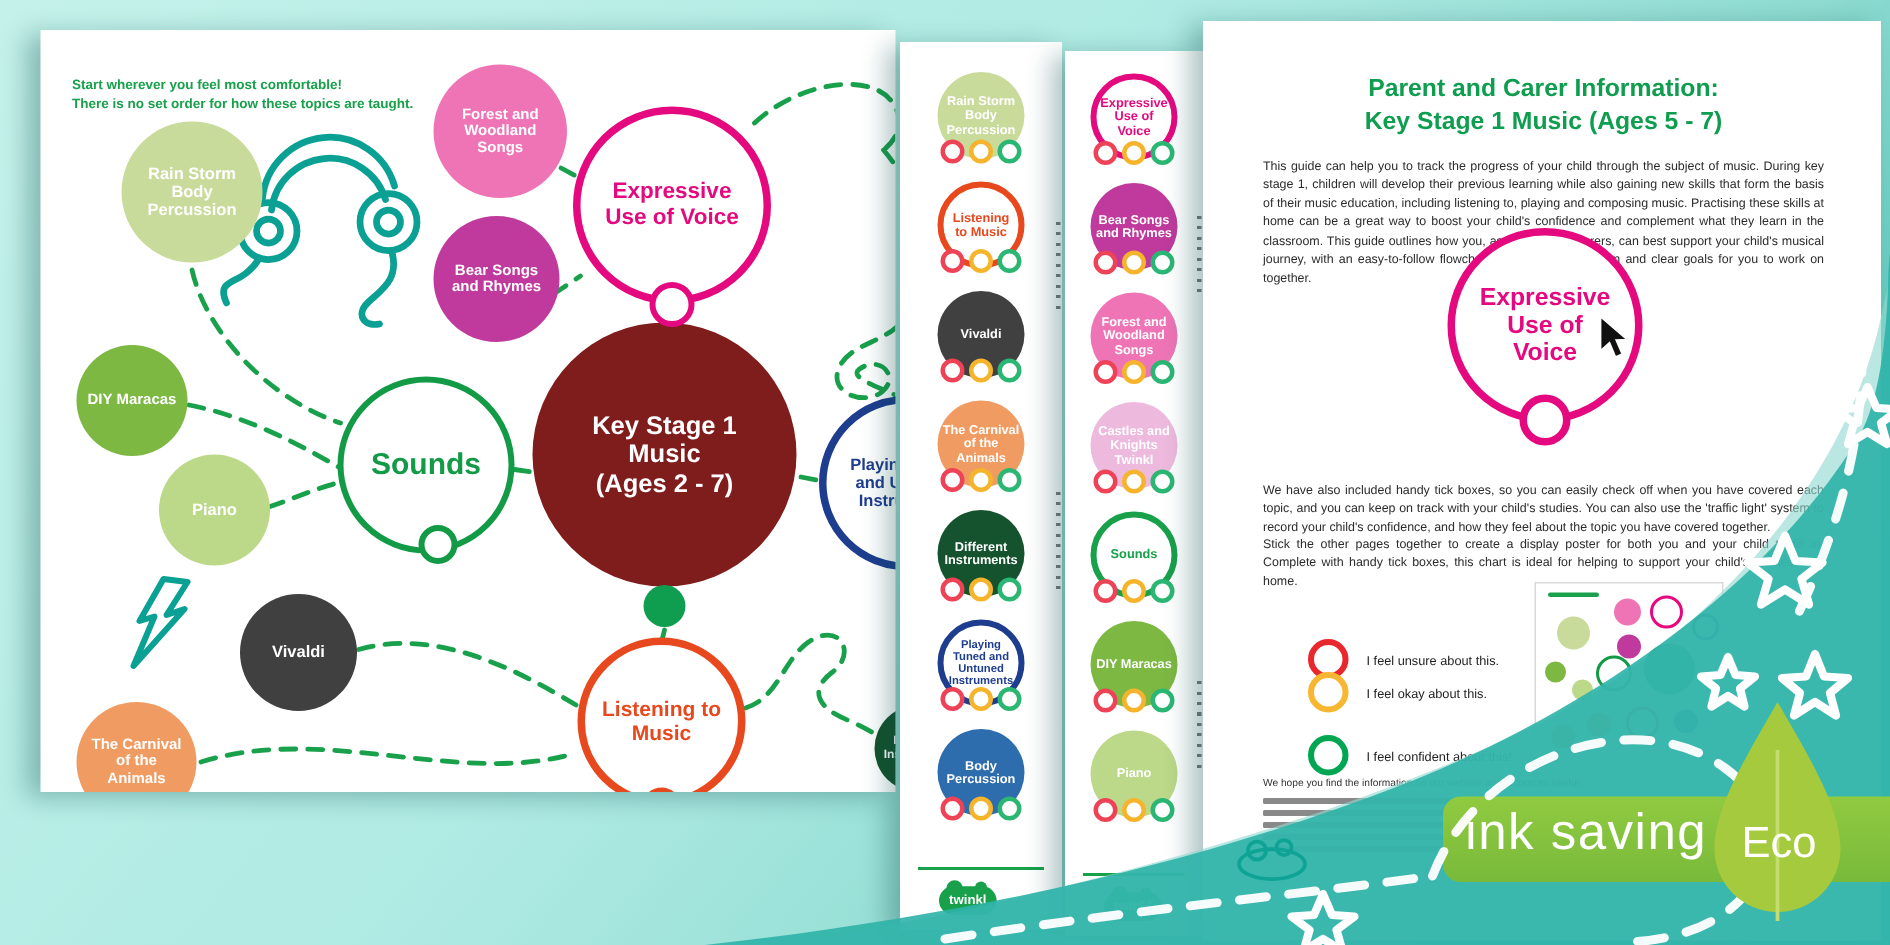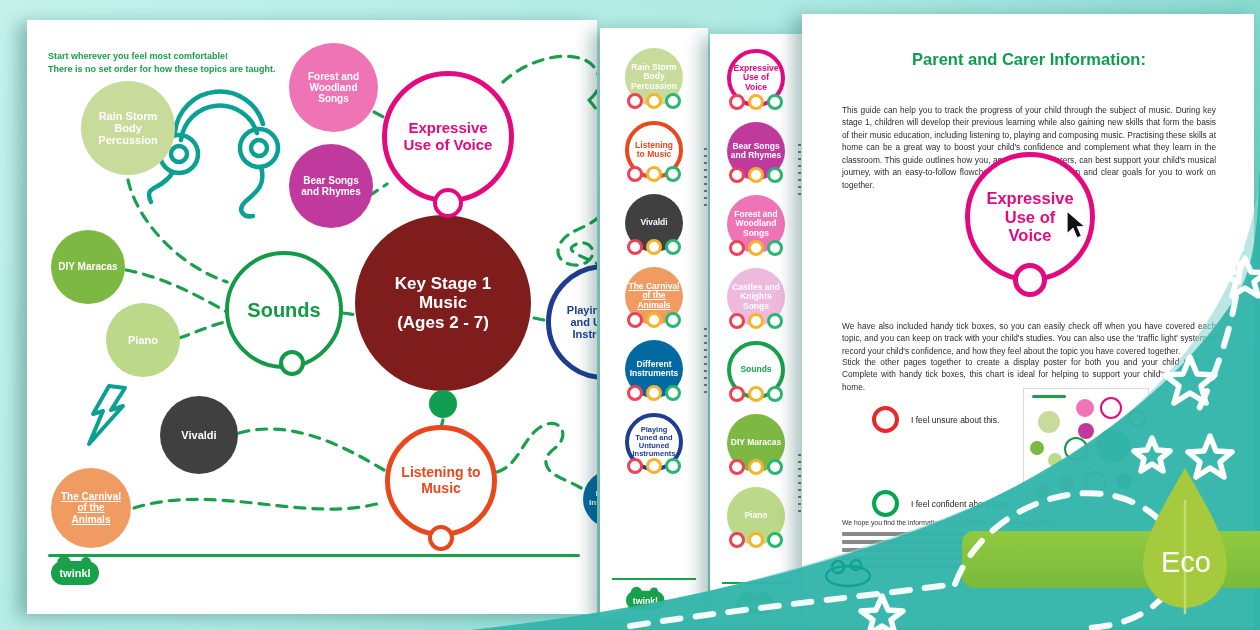--- a/index.html
+++ b/index.html
@@ -3,42 +3,42 @@
 <meta charset="utf-8">
 <style>
   html,body{margin:0;padding:0;}
   body{width:1260px;height:630px;overflow:hidden;font-family:"Liberation Sans",sans-serif;}
   #canvas{position:relative;width:1260px;height:630px;overflow:hidden;
     background:linear-gradient(130deg,#c4f2ea 0%,#aeeae3 45%,#8fdcd2 68%,#4cc0b4 88%,#35b3a9 100%);}
   .page{position:absolute;background:#fff;box-shadow:-9px 3px 16px rgba(10,70,70,.33);}
   .circle{position:absolute;border-radius:50%;display:flex;align-items:center;justify-content:center;
     text-align:center;box-sizing:border-box;color:#fff;font-weight:bold;line-height:1.12;}
   
-  #page1{left:27px;top:20px;width:570px;height:594px;z-index:1;}
+  #page1{left:27px;top:20px;width:570px;height:508px;z-index:1;}
   .intro{position:absolute;left:21px;top:30px;font-size:9px;line-height:1.4;color:#18a04b;font-weight:bold;}
   .p1dash{position:absolute;left:0;top:0;z-index:0;}
   .small-circle{position:absolute;border-radius:50%;background:#fff;box-sizing:border-box;z-index:3;}
   .baseline{position:absolute;left:21px;top:534px;width:532px;height:3px;background:#18a04b;border-radius:2px;}
   .twinkl-logo{position:absolute;background:#18a04b;color:#fff;font-weight:bold;font-size:11px;
     width:48px;height:24px;border-radius:12px;display:flex;align-items:center;justify-content:center;}
   .twinkl-logo::before{content:"";position:absolute;left:6px;top:-5px;width:14px;height:14px;border-radius:50%;background:#18a04b;}
   .twinkl-logo::after{content:"";position:absolute;right:8px;top:-4px;width:10px;height:10px;border-radius:50%;background:#18a04b;}
   .twinkl-logo span{position:relative;z-index:1;}
   
   .strip{z-index:2;display:flex;flex-direction:column;align-items:center;}
   #strip1{left:600px;top:28px;width:108px;height:592px;padding-top:20px;box-sizing:border-box;}
   #strip2{left:710px;top:34px;width:92px;height:590px;padding-top:15px;box-sizing:border-box;z-index:3;}
   .sitem{height:73px;display:flex;flex-direction:column;align-items:center;flex:none;}
   .scircle{width:58px;height:58px;border-radius:50%;display:flex;align-items:center;justify-content:center;
     text-align:center;box-sizing:border-box;color:#fff;font-weight:bold;font-size:8.5px;line-height:1.1;padding:2px;}
   .ticks{display:flex;gap:3px;margin-top:-13px;z-index:2;}
   .tick{width:16px;height:16px;border-radius:50%;background:#fff;box-sizing:border-box;border:3.5px solid #999;}
   .t-red{border-color:#ee4256;} .t-amber{border-color:#f6b42c;} .t-green{border-color:#2bb673;}
-  .c-rain{background:#c9db9b;} .c-vivaldi{background:#404040;} .c-carnival{background:#f09b61;text-decoration:underline;}
-  .c-different{background:#0369a1;} .c-body{background:#2d6cad;} .c-bear{background:#bf3a9c;}
+  .c-rain{background:#c9db9b;} .c-vivaldi{background:#404040;} .c-carnival{background:#f09b61;}
+  .c-different{background:#14532d;} .c-body{background:#2d6cad;} .c-bear{background:#bf3a9c;}
   .c-forest{background:#ee74b6;} .c-castles{background:#edbade;} .c-diy{background:#7db843;} .c-piano{background:#bcd989;}
   .o-red{background:#fff;border:4px solid #e8481d;color:#e8481d;}
   .o-navy{background:#fff;border:4px solid #1e3d8f;color:#1e3d8f;font-size:7.5px;}
   .o-pink{background:#fff;border:4px solid #e5097f;color:#e5097f;}
   .o-green{background:#fff;border:4px solid #18a04b;color:#18a04b;}
   .strip-line{position:absolute;left:12px;right:12px;bottom:40px;height:2.5px;background:#18a04b;}
   .strip-logo{position:absolute;left:26px;bottom:10px;transform:scale(.8);transform-origin:left bottom;}
   .edgetxt{position:absolute;right:1px;width:3px;background:repeating-linear-gradient(#444 0 2px,transparent 2px 7px);opacity:.7;}
   
   #page4{left:802px;top:14px;width:452px;height:613px;z-index:4;}
@@ -229,20 +229,30 @@
     <div class="sitem">
       <div class="scircle o-navy">
           <span>Playing Tuned and Untuned Instruments</span>
         </div>
       <div class="ticks">
           <span class="tick t-red"></span>
           <span class="tick t-amber"></span>
           <span class="tick t-green"></span>
         </div>
     </div>
+    <div class="sitem">
+      <div class="scircle c-body">
+          <span>Body Percussion</span>
+        </div>
+      <div class="ticks">
+          <span class="tick t-red"></span>
+          <span class="tick t-amber"></span>
+          <span class="tick t-green"></span>
+        </div>
+    </div>
     <div class="strip-line"></div>
     <div class="twinkl-logo strip-logo">
         <span>twinkl</span>
       </div>
     <div class="edgetxt" style="top:120px;height:60px;"></div>
     <div class="edgetxt" style="top:300px;height:70px;"></div>
   </div>
 
   <div id="strip2" class="page strip">
     <div class="sitem">
@@ -270,21 +280,21 @@
           <span>Forest and Woodland Songs</span>
         </div>
       <div class="ticks">
           <span class="tick t-red"></span>
           <span class="tick t-amber"></span>
           <span class="tick t-green"></span>
         </div>
     </div>
     <div class="sitem">
       <div class="scircle c-castles">
-          <span>Castles and Knights Songs</span>
+          <span>Castles and Knights Twinkl</span>
         </div>
       <div class="ticks">
           <span class="tick t-red"></span>
           <span class="tick t-amber"></span>
           <span class="tick t-green"></span>
         </div>
     </div>
     <div class="sitem">
       <div class="scircle o-green">
           <span>Sounds</span>
@@ -318,38 +328,43 @@
     <div class="strip-line"></div>
     <div class="twinkl-logo strip-logo">
         <span>twinkl</span>
       </div>
     <div class="edgetxt" style="top:110px;height:55px;"></div>
     <div class="edgetxt" style="top:420px;height:60px;"></div>
   </div>
 
   <div id="page4" class="page" style="overflow:hidden;">
     <div class="title" style="top:36px;">Parent and Carer Information:</div>
+    <div class="title" style="top:58px;">Key Stage 1 Music (Ages 5 - 7)</div>
 
     <div class="para" style="top:90px;">This guide can help you to track the progress of your child through the subject of music. During key stage 1, children will develop their previous learning while also gaining new skills that form the basis of their music education, including listening to, playing and composing music. Practising these skills at home can be a great way to boost your child's confidence and complement what they learn in the classroom. This guide outlines how you, as parents and carers, can best support your child's musical journey, with an easy-to-follow flowchart of what they will learn and clear goals for you to work on together.</div>
 
     <div class="circle" style="left:163px;top:138px;width:130px;height:130px;background:#fff;border:5px solid #e5097f;color:#e5097f;font-size:16.5px;padding:12px;z-index:2;">
         <span>Expressive Use of Voice</span>
       </div>
     <div class="small-circle" style="left:211px;top:249px;width:34px;height:34px;border:5px solid #e5097f;"></div>
 
     <svg class="cursor" style="left:262px;top:196px;" width="26" height="30">
       <path d="M3,1 L3,24 L9,18.5 L13,28 L17.5,26 L13.5,16.8 L21,16.5 Z" fill="#111" stroke="#fff" stroke-width="1.2"></path>
     </svg>
 
     <div class="para" style="top:306px;">We have also included handy tick boxes, so you can easily check off when you have covered each topic, and you can keep on track with your child's studies. You can also use the 'traffic light' system to record your child's confidence, and how they feel about the topic you have covered together.</div>
     <div class="para" style="top:342px;">Stick the other pages together to create a display poster for both you and your child to fill in. Complete with handy tick boxes, this chart is ideal for helping to support your child's studies from home.</div>
 
-    <div class="legend-row" style="top:392px;">
+    <div class="legend-row" style="top:412px;">
       <span class="legend-circle lg-red"></span>
       <span class="legend-label">I feel unsure about this.</span>
+    </div>
+    <div class="legend-row" style="top:434px;">
+      <span class="legend-circle lg-yellow"></span>
+      <span class="legend-label">I feel okay about this.</span>
     </div>
     <div class="legend-row" style="top:476px;">
       <span class="legend-circle lg-green"></span>
       <span class="legend-label">I feel confident about this!</span>
     </div>
 
     <div class="thumb">
       <div class="dot" style="left:8px;top:6px;width:34px;height:3px;background:#18a04b;border-radius:2px;"></div>
       <div class="dot" style="left:14px;top:22px;width:22px;height:22px;background:#c9db9b;"></div>
       <div class="dot" style="left:52px;top:10px;width:18px;height:18px;background:#ee74b6;"></div>
@@ -400,15 +415,16 @@
       <ellipse cx="848" cy="576" rx="22" ry="10"></ellipse>
       <circle cx="838" cy="567" r="6"></circle>
       <circle cx="856" cy="565" r="5"></circle>
     </g>
     <g>
       <path d="M1185,468 C1205,503 1227,538 1227,566 A42,42 0 1 1 1143,566 C1143,538 1165,503 1185,468 Z" fill="#a6ca3d"></path>
       <path d="M1185,500 L1185,614" stroke="#c3dd6e" stroke-width="2.5" fill="none"></path>
     </g>
   </svg>
 
+  <div class="band-text">ink saving</div>
   <div class="eco-text">Eco</div>
 
 </div>
 
 </body></html>

